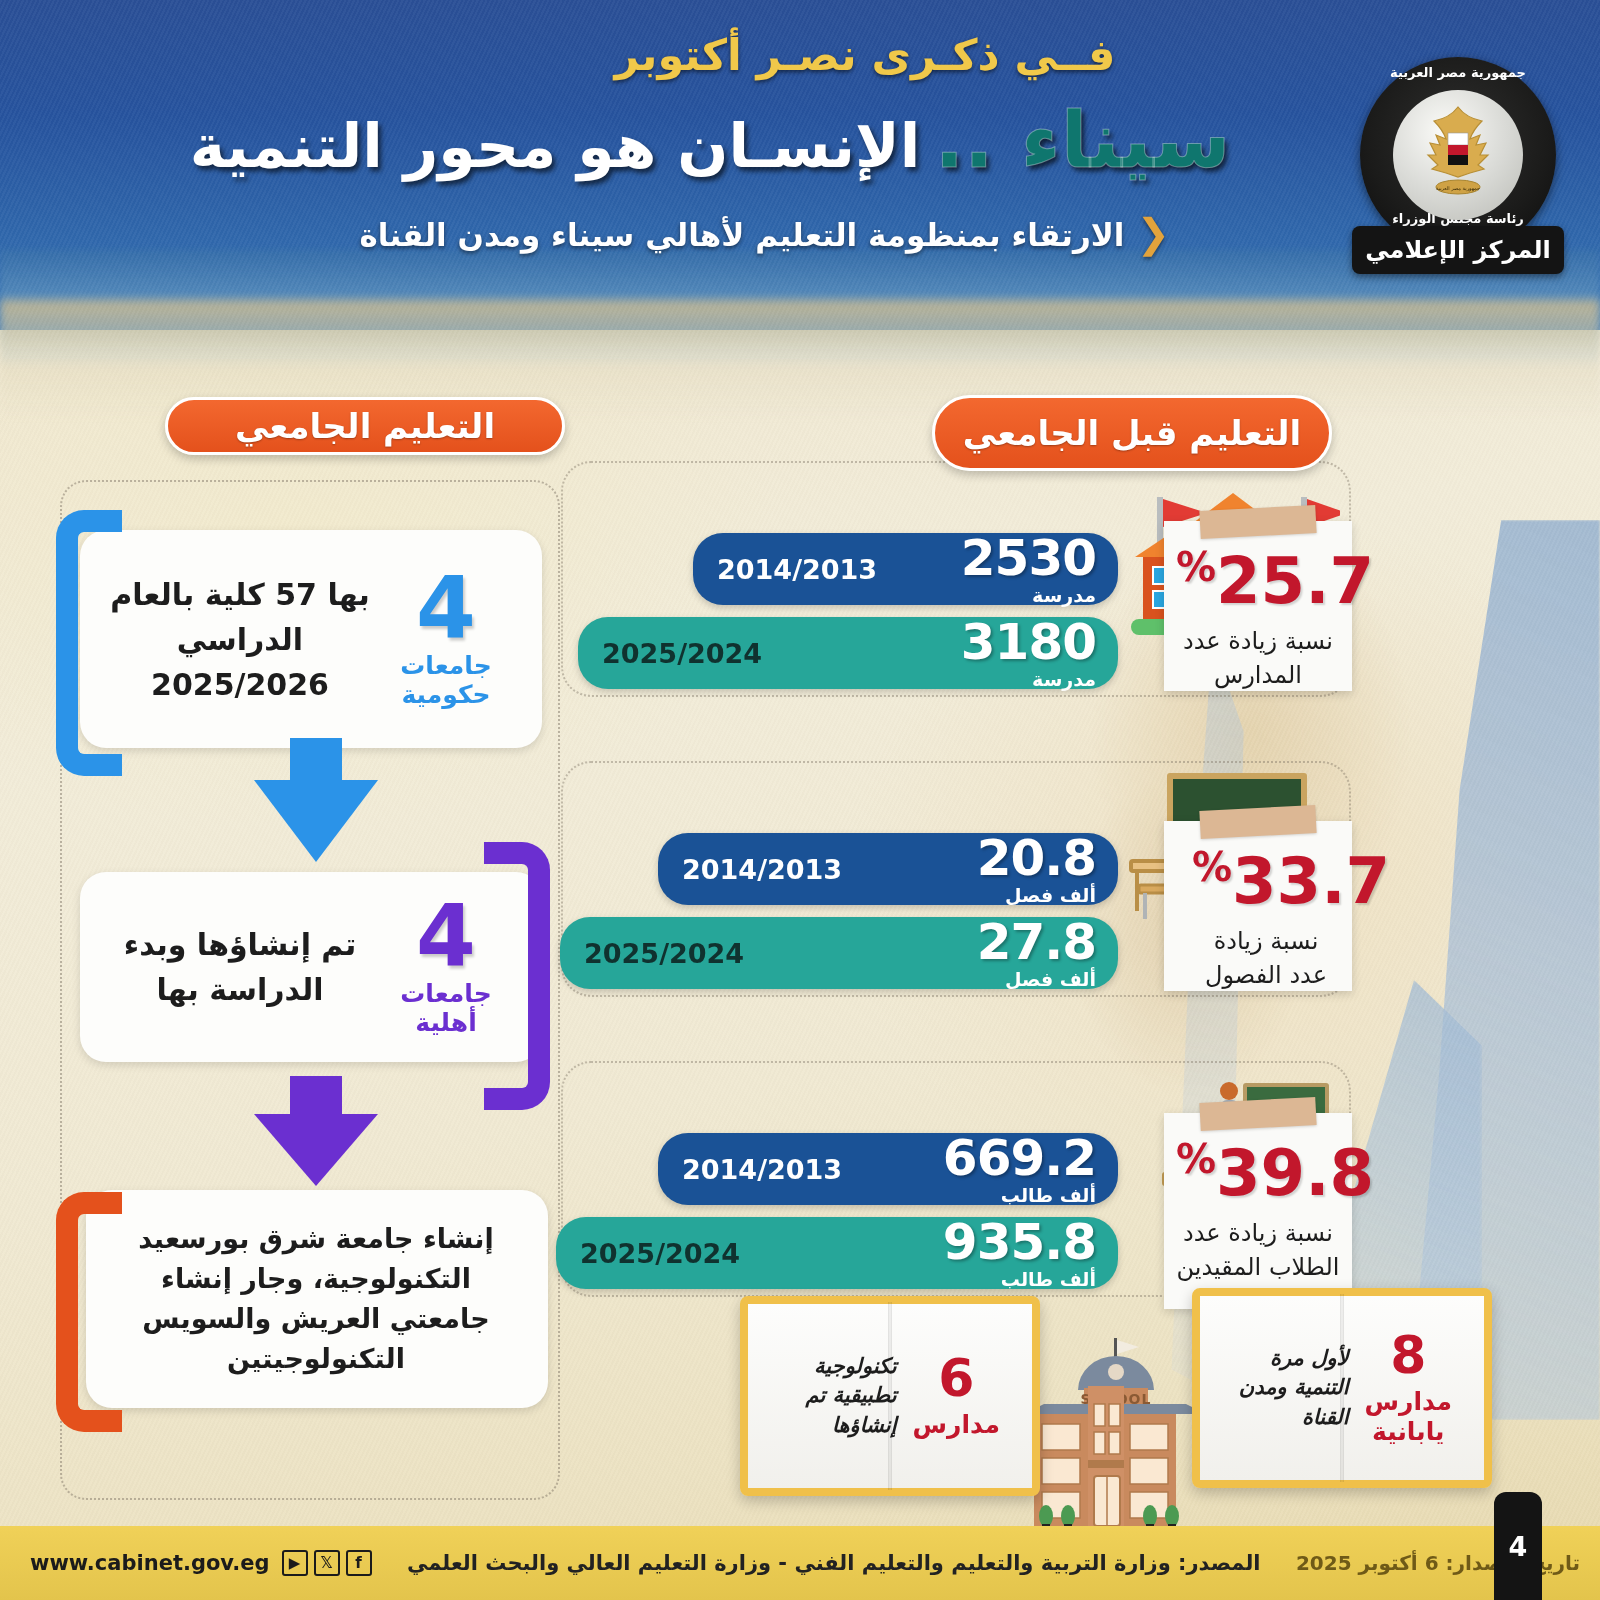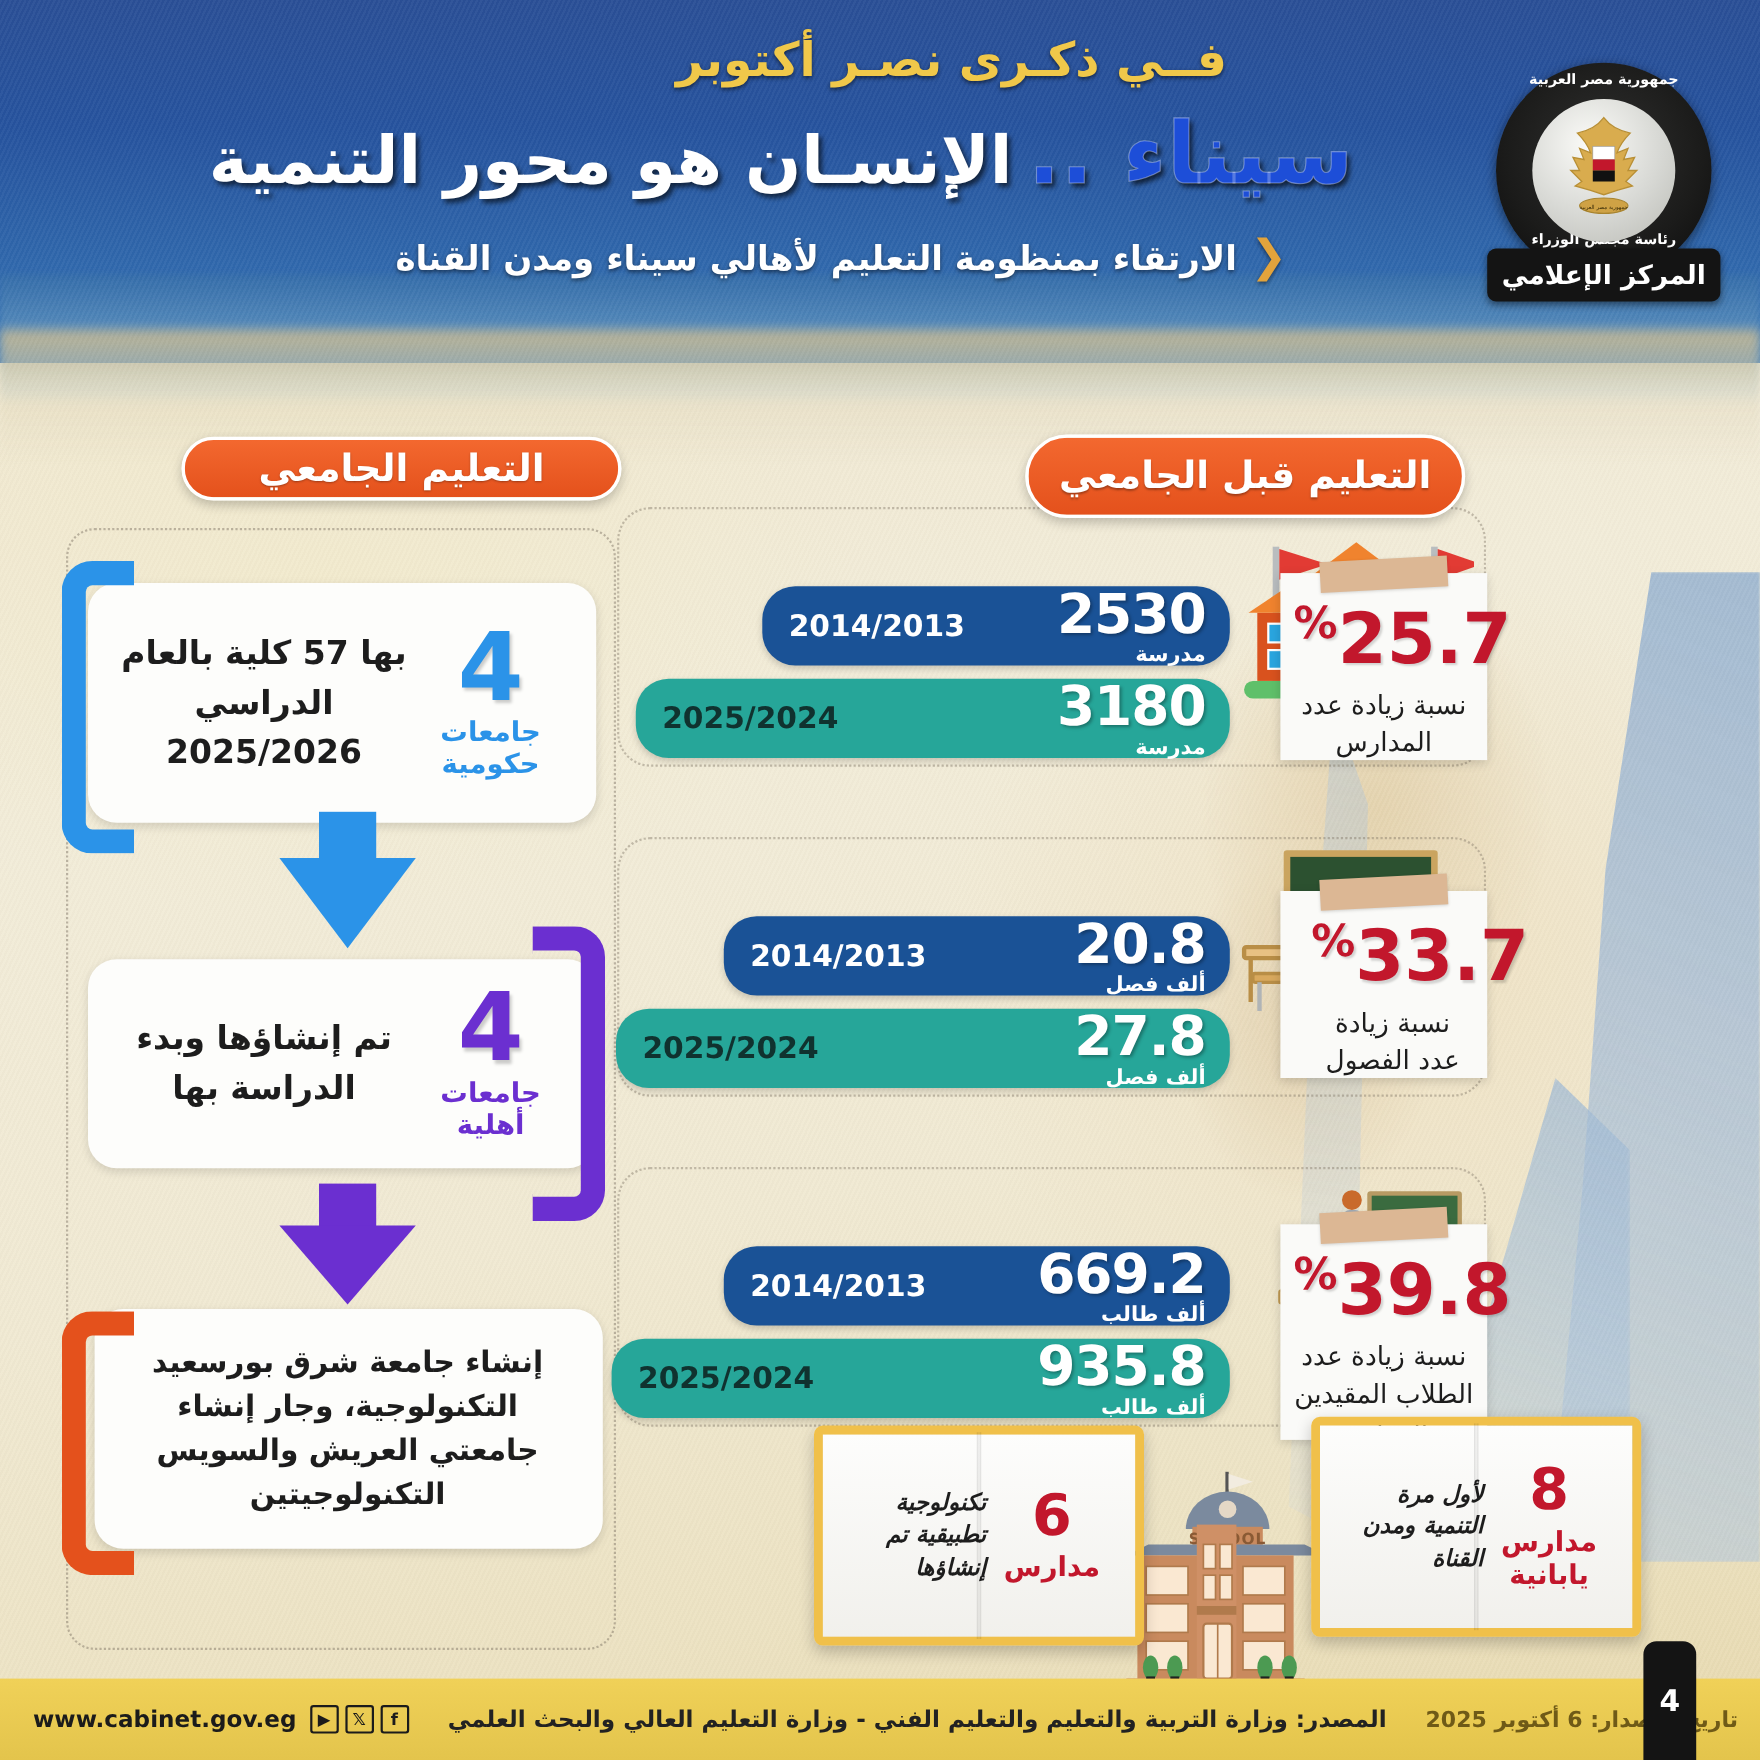--- a/index.html
+++ b/index.html
@@ -77,21 +77,21 @@
   }
   .title-row {
     position:absolute; left:150px; right:330px; top:95px;
     display:flex; justify-content:center; align-items:baseline; gap:14px;
   }
   .title-sub {
     font-size:60px; font-weight:bold; color:#ffffff;
     text-shadow:3px 4px 5px rgba(0,0,0,.6);
   }
   .title-main {
-    font-size:78px; font-weight:bold; color:#1d4ed8;
+    font-size:78px; font-weight:bold; color:#0f766e;
     text-shadow:3px 4px 5px rgba(0,0,0,.65);
     -webkit-text-stroke:1px rgba(255,255,255,.35);
   }
   .subtitle {
     position:absolute; left:330px; right:430px; top:215px;
     display:flex; justify-content:flex-start; align-items:center; gap:12px;
     font-size:31px; font-weight:bold; color:#ffffff;
     text-shadow:0 2px 4px rgba(0,0,0,.5);
   }
   .chev { color:#e2a33c; font-size:40px; line-height:1; transform:translateY(-2px); }
@@ -465,21 +465,21 @@
       </div>
       <div class="bar-year">2014/2013</div>
     </div>
     <div class="bar bar-new" style="right:232px; width:558px;">
       <div class="bar-val">
         <div class="num">27.8</div>
         <div class="unit">ألف فصل</div>
       </div>
       <div class="bar-year">2025/2024</div>
     </div>
-    <div class="pctcard" style="right:-2px; top:55px; height:170px;padding-left:28px;">
+    <div class="pctcard" style="right:-2px; top:66px; height:170px;padding-left:28px;">
       <div class="tape"></div>
       <div class="pctnum">
         <span class="sym">%</span><span>33.7</span>
       </div>
       <div class="pcttext">نسبة زيادة عدد الفصول</div>
     </div>
   </div>
 
   <div class="statgrp g3">
     <div class="dashbox"></div>

